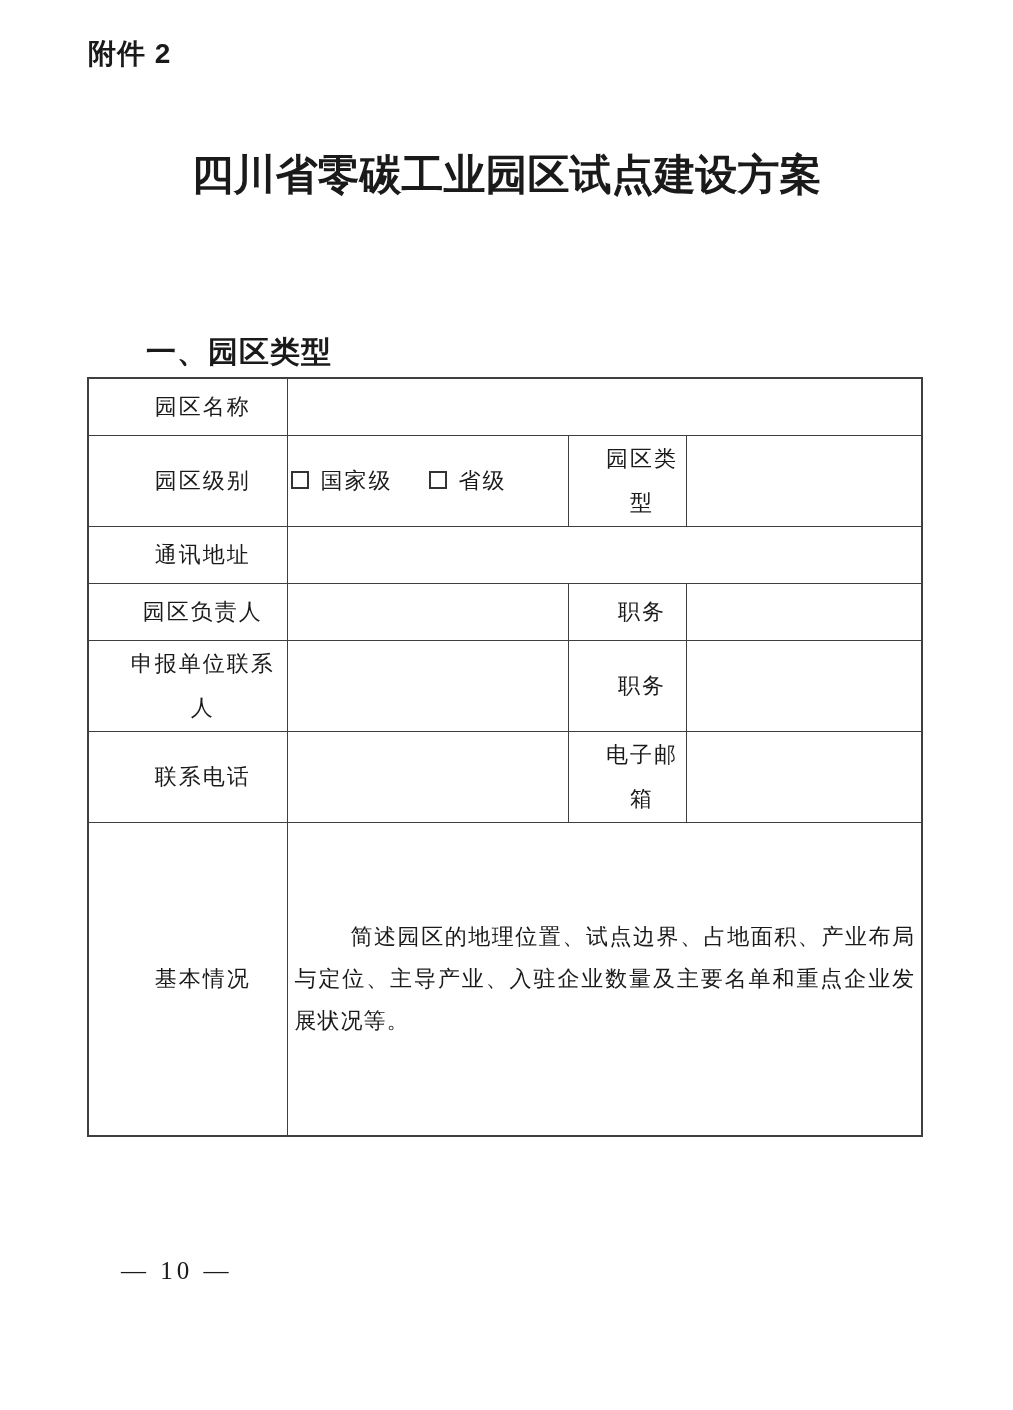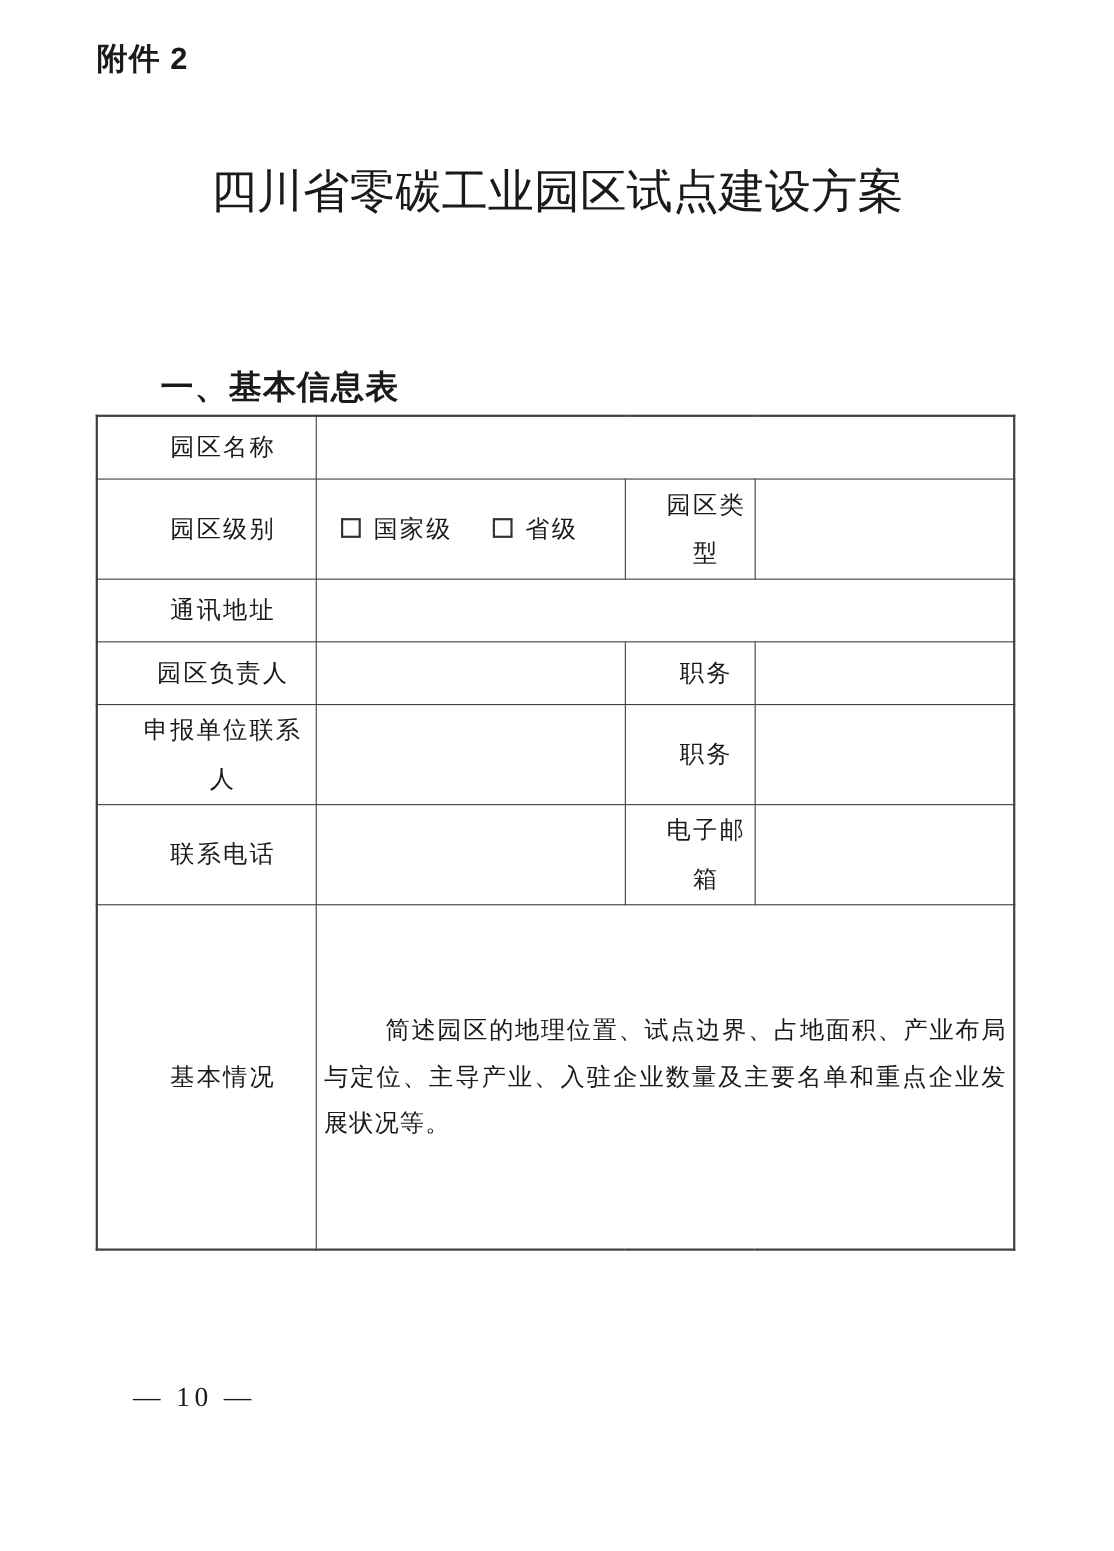--- a/index.html
+++ b/index.html
@@ -24,21 +24,21 @@
     letter-spacing: 1px;
   }
   .title {
     position: absolute;
     left: 0;
     top: 146px;
     width: 1013px;
     text-align: center;
     font-size: 42px;
     line-height: 58px;
-    font-weight: 400;
+    font-weight: 700;
     font-family: "Liberation Serif", serif;
   }
   .section-heading {
     position: absolute;
     left: 146px;
     top: 332px;
     font-size: 30px;
     font-weight: 700;
     font-family: "Liberation Sans", sans-serif;
     letter-spacing: 1px;
@@ -60,21 +60,21 @@
   tr.r-s td { height: 54px; }
   tr.r-b1 td { height: 310px; }
   tr.r-b2 td { height: 285px; }
   td.lbl {
     text-align: center;
     letter-spacing: 2px;
     line-height: 44px;
     padding-left: 31px;
   }
   td.cbcell {
-    padding-left: 22px;
+    padding-left: 3px;
     letter-spacing: 2px;
     white-space: nowrap;
     text-decoration: underline;
   }
   .cbgroup { display: inline-block; }
   .cbgroup + .cbgroup { margin-left: 36px; }
   .cb {
     display: inline-block;
     width: 14px;
     height: 14px;
@@ -103,21 +103,21 @@
 </style>
 </head>
 <body>
 
 <div class="attachment">附件 2</div>
 
 <div class="title">
   <div>四川省零碳工业园区试点建设方案</div>
 </div>
 
-<div class="section-heading">一、基本信息表</div>
+<div class="section-heading">一、园区类型</div>
 
 <table class="info">
   <colgroup>
     <col style="width:199px">
     <col style="width:281px">
     <col style="width:118px">
     <col style="width:236px">
   </colgroup>
   <tbody>
     <tr class="r-s">

